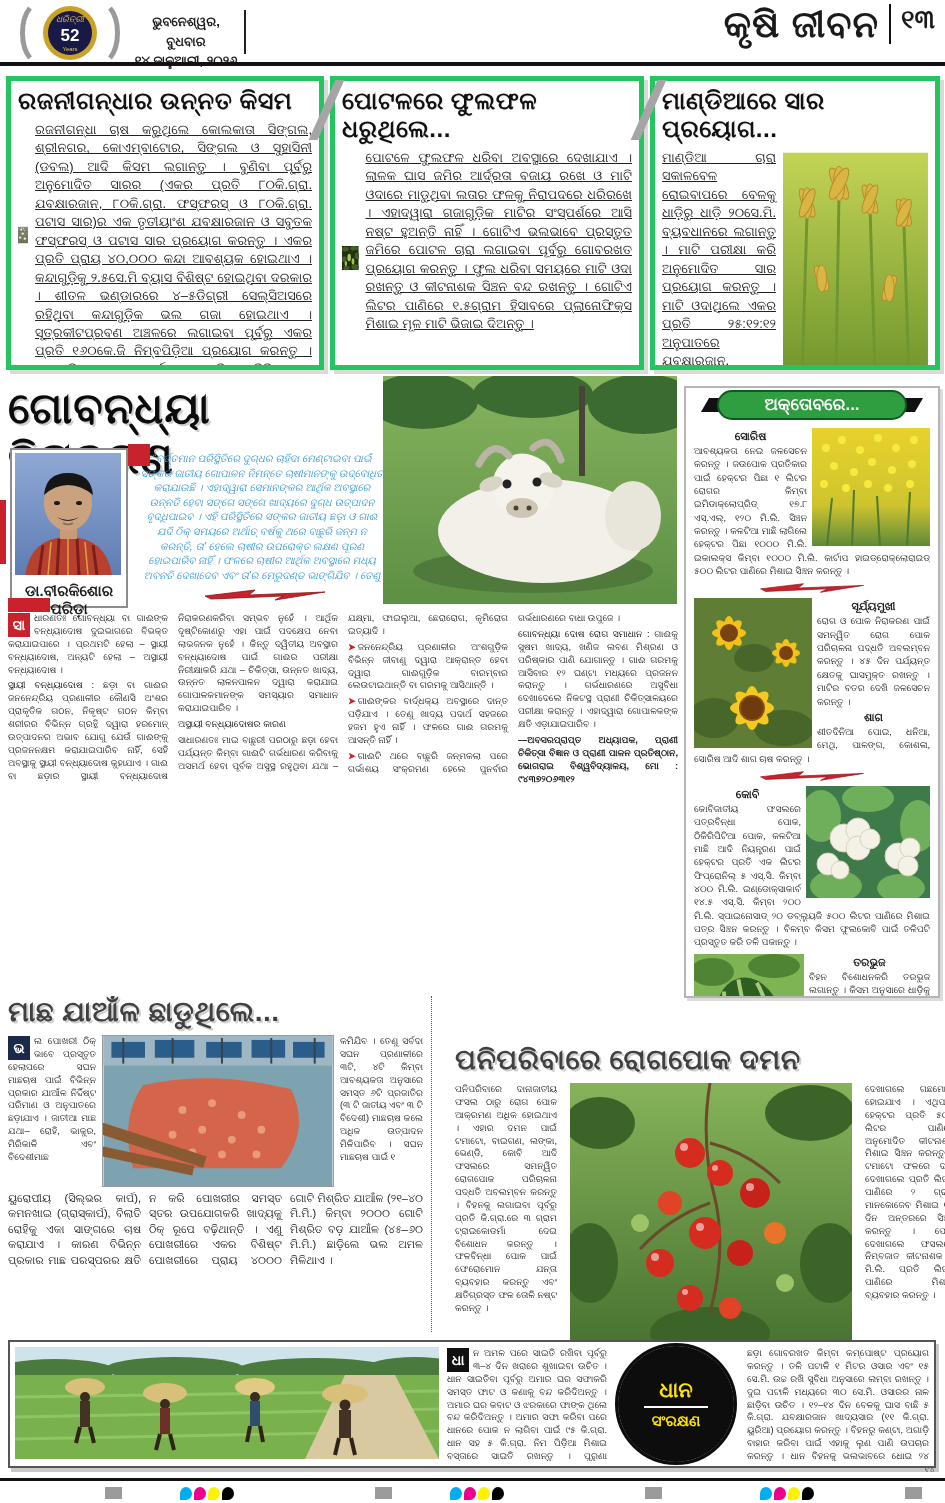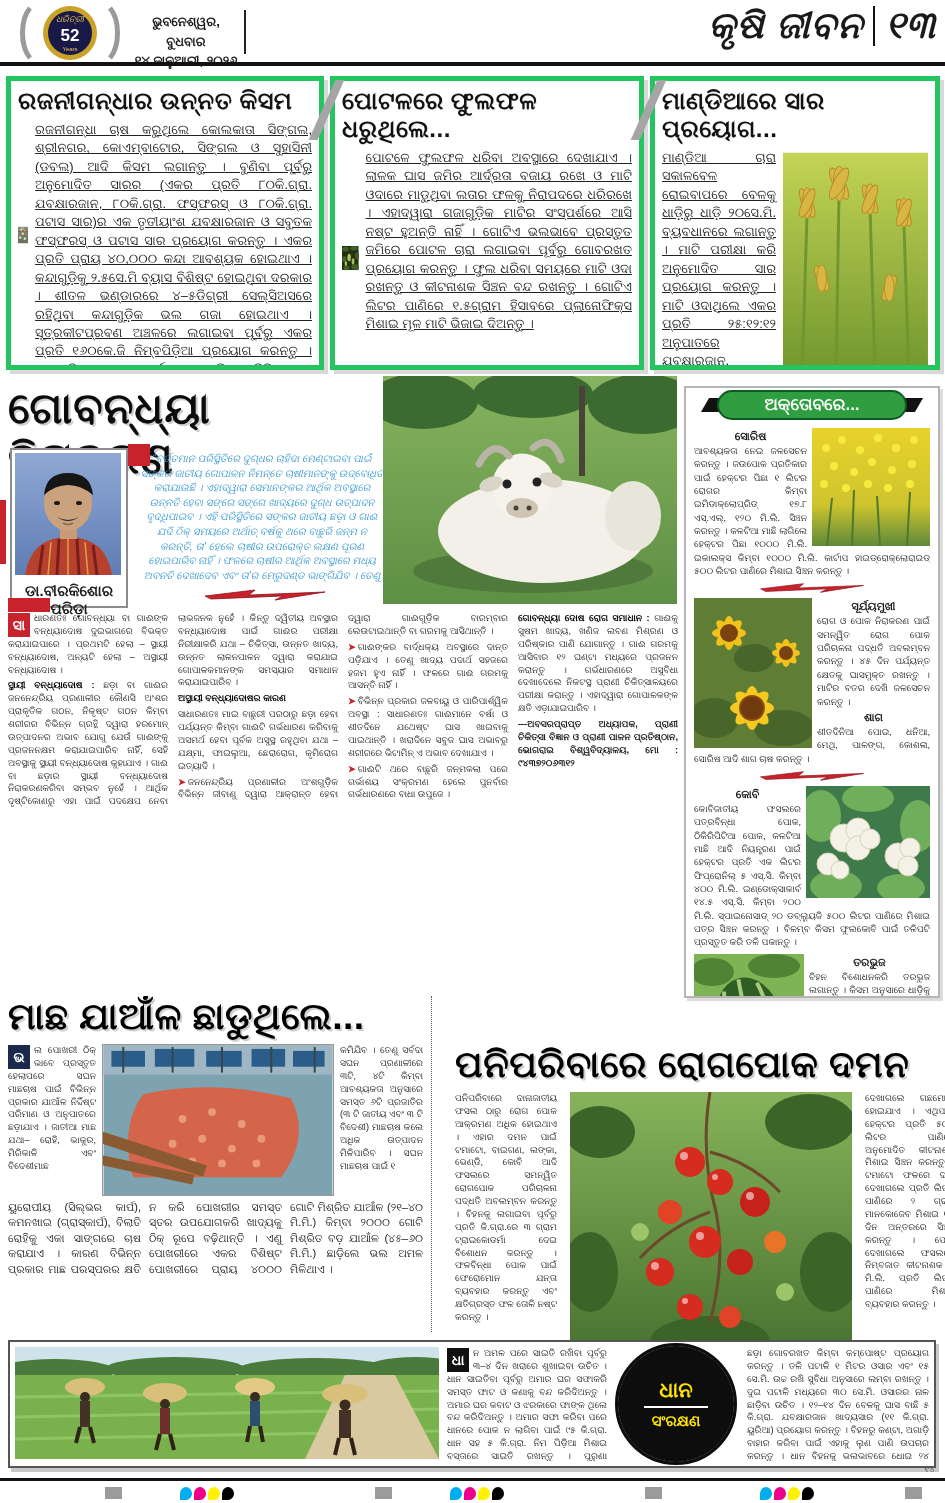--- a/index.html
+++ b/index.html
@@ -4,24 +4,24 @@
 <style>
   * { box-sizing: border-box; margin:0; padding:0; }
   body { background:#e8e8e8; font-family:"Liberation Sans", sans-serif; }
   .page { position:relative; width:945px; height:1503px; background:#fff; margin:0 auto; overflow:hidden; color:#1a1a1a; }
 
   
   .masthead { position:absolute; left:0; top:0; width:945px; height:62px; }
   .logo-wrap { position:absolute; left:16px; top:4px; width:108px; height:58px; }
   .dateline { position:absolute; left:134px; top:12px; width:104px; text-align:center; font-weight:bold; font-size:13px; line-height:1.5; }
   .date-divider { position:absolute; left:244px; top:10px; width:2px; height:44px; background:#222; }
-  .section-title { position:absolute; right:10px; top:4px; display:flex; align-items:center; gap:10px;font-style:italic; }
+  .section-title { position:absolute; right:10px; top:4px; display:flex; gap:10px; }
   .section-title .krushi { font-size:37px; font-weight:bold; letter-spacing:1px; }
   .section-title .bar { width:2px; height:40px; background:#111; }
-  .section-title .pageno { font-size:38px; font-weight:bold; }
+  .section-title .pageno { font-size:26px; font-weight:bold; }
   .mast-rule { position:absolute; left:0; top:62px; width:945px; height:4px; background:#111; }
 
   
   .topbox { position:absolute; top:76px; height:294px; border:5px solid #22c55e; box-shadow:4px 4px 0 #d9d9d9; background:#fff; padding:4px 7px; overflow:hidden; }
   .topbox h2 { font-size:24px; font-weight:bold; color:#111; margin:2px 0 6px 0; letter-spacing:0.5px; text-shadow:1px 1px 0 #eee; }
   .topbox .tb-body { display:flex; gap:7px; }
   .tb-text { font-size:13px; line-height:1.42; text-align:justify; color:#222;text-decoration:underline; }
   .notch { position:absolute; width:9px; background:#a5a5a5; transform:skewX(-24deg); }
 
   
@@ -30,42 +30,42 @@
   .author-box { position:absolute; left:10px; top:448px; width:118px; height:160px; border:2px solid #8c8c8c; background:#fff; padding:3px; }
   .author-caption { text-align:center; font-weight:bold; font-size:15px; margin-top:3px; }
   .red-sq { position:absolute; left:128px; top:444px; width:22px; height:22px; background:#c8232c; }
   .red-bar { position:absolute; left:0px; top:500px; width:6px; height:64px; background:#c8232c; }
   .red-sq2 { position:absolute; left:8px; top:598px; width:42px; height:14px; background:#c8232c; }
   .quote { position:absolute; left:140px; top:452px; width:244px; height:132px; color:#3b9ad1; font-size:10.3px; line-height:1.42; text-align:center; font-style:italic; overflow:hidden; }
   .bolt { display:block; }
   .bolt-quote { position:absolute; left:205px; top:588px; }
   .main-body { position:absolute; left:8px; top:612px; width:670px; height:382px; column-count:4; column-gap:10px; font-size:9.2px; line-height:1.4; text-align:justify; overflow:hidden; }
   .main-body p { margin-bottom:3px; }
-  .main-body .subhead { font-weight:bold; color:#000; }
+  .main-body .subhead { font-weight:normal; color:#000; }
   .dropcap { float:left; width:22px; height:24px; color:#fff; font-weight:bold; font-size:14px; text-align:center; line-height:24px; margin:1px 4px 0 0; }
   .dc-red { background:#c8232c; }
   .dc-navy { background:#1b2a4a; }
   .dc-black { background:#111; }
   .arrow { color:#c8232c; font-weight:bold; margin-right:2px; }
 
   
   .sidebar { position:absolute; left:684px; top:386px; width:256px; height:612px; border:2px solid #b5b5b5; box-shadow:3px 3px 0 #dcdcdc; background:#fff; padding:2px 8px; overflow:hidden; }
   .pill-wrap { position:relative; width:190px; margin:0 auto 8px auto; }
   .pill { position:relative; background:#2f9e41; border:2px solid #0f5a20; border-radius:15px; color:#fff; font-weight:bold; font-size:17px; text-align:center; padding:3px 0; z-index:2; }
   .pill-end { position:absolute; top:8px; width:22px; height:14px; background:#111; transform:skewX(-30deg); z-index:1; }
   .sb-sec { overflow:hidden; margin-bottom:4px; }
   .sb-sec h3 { font-size:11px; font-weight:bold; text-align:center; margin:2px 0; }
   .sb-sec .sb-text { font-size:9.2px; line-height:1.45; text-align:justify; }
   .fig-r { float:right; margin:0 0 3px 5px; }
   .fig-l { float:left; margin:0 5px 3px 0; }
   .bolt-c { margin:4px auto; }
 
   
   .fish-art { position:absolute; left:8px; top:996px; width:424px; height:336px; border-right:1px dotted #555; padding-right:8px; overflow:hidden; }
-  .fish-art h2, .veg-art h2 { font-size:37px; font-weight:bold; color:#000000; letter-spacing:0.5px; text-shadow:2px 2px 0 #cfcfcf; margin-bottom:6px; }
+  .fish-art h2, .veg-art h2 { font-size:28px; font-weight:bold; color:#404040; letter-spacing:0.5px; text-shadow:2px 2px 0 #cfcfcf; margin-bottom:6px; }
   .fish-row { display:flex; gap:6px; }
   .fish-col { font-size:9.2px; line-height:1.4; text-align:justify; }
   .fish-below { margin-top:4px; column-count:3; column-gap:8px; font-size:11px; line-height:1.4; text-align:justify; height:118px; overflow:hidden; }
   .veg-art { position:absolute; left:455px; top:996px; width:500px; height:336px; overflow:hidden;margin-top:48px; }
   .veg-row { display:flex; gap:13px; }
   .veg-col { font-size:9.2px; line-height:1.4; text-align:justify; }
 
   
   .paddy { position:absolute; left:8px; top:1340px; width:928px; height:128px; border:2px solid #555; box-shadow:3px 4px 0 #c9c9c9; background:#fff; padding:5px; }
   .paddy-inner { display:flex; gap:8px; height:100%; }
@@ -329,21 +329,20 @@
     <polygon points="0,8 50,2 44,7 120,4 70,12 78,8 6,11" fill="#c8232c" stroke="#8e1118" stroke-width="0.8"></polygon>
   </svg>
 
   <div class="main-body">
     <p><span class="dropcap dc-red">ସା</span><span>ଧାରଣତଃ ଗୋବନ୍ଧ୍ୟା ବା ଗାଈଙ୍କ ବନ୍ଧ୍ୟାଦୋଷ ଦୁଇଭାଗରେ ବିଭକ୍ତ କରାଯାଇପାରେ । ପ୍ରଥମଟି ହେଲା – ସ୍ଥାୟୀ ବନ୍ଧ୍ୟାଦୋଷ, ଅନ୍ୟଟି ହେଲା – ଅସ୍ଥାୟୀ ବନ୍ଧ୍ୟାଦୋଷ ।</span></p>
     <p><span class="subhead">ସ୍ଥାୟୀ ବନ୍ଧ୍ୟାଦୋଷ : </span><span>ଛଡ଼ା ବା ଗାଈର ଜନନେନ୍ଦ୍ରିୟ ପ୍ରଣାଳୀର କୌଣସି ଅଂଶର ପ୍ରାକୃତିକ ଗଠନ, ନିକୃଷ୍ଟ ଗଠନ କିମ୍ବା ଶରୀରର ବିଭିନ୍ନ ଗ୍ରନ୍ଥି ଦ୍ୱାରା ହରମୋନ୍ ଉତ୍ପାଦନର ଅଭାବ ଯୋଗୁ ଯେଉଁ ଗାଈଙ୍କୁ ପ୍ରଜନନକ୍ଷମ କରାଯାଇପାରିବ ନାହିଁ, ସେହି ଅବସ୍ଥାକୁ ସ୍ଥାୟୀ ବନ୍ଧ୍ୟାଦୋଷ କୁହାଯାଏ । ଗାଈ ବା ଛଡ଼ାର ସ୍ଥାୟୀ ବନ୍ଧ୍ୟାଦୋଷ ନିରାକରଣକରିବା ସମ୍ଭବ ନୁହେଁ । ଆର୍ଥିକ ଦୃଷ୍ଟିକୋଣରୁ ଏହା ପାଇଁ ପଦକ୍ଷେପ ନେବା ଲାଭଜନକ ନୁହେଁ । କିନ୍ତୁ ଦ୍ୱିତୀୟ ଅବସ୍ଥାର ବନ୍ଧ୍ୟାଦୋଷ ପାଇଁ ଗାଈର ପରୀକ୍ଷା ନିରୀକ୍ଷାକରି ଯଥା – ଚିକିତ୍ସା, ଉନ୍ନତ ଖାଦ୍ୟ, ଉନ୍ନତ ଲାଳନପାଳନ ଦ୍ୱାରା କରାଯାଇ ଗୋପାଳକମାନଙ୍କ ସମସ୍ୟାର ସମାଧାନ କରାଯାଇପାରିବ ।</span></p>
     <p><span class="subhead">ଅସ୍ଥାୟୀ ବନ୍ଧ୍ୟାଦୋଷର କାରଣ</span></p>
     <p><span>ସାଧାରଣତଃ ମାଇ ବାଛୁରୀ ପରଠାରୁ ଛଡ଼ା ହେବା ପର୍ଯ୍ୟନ୍ତ କିମ୍ବା ଗାଈଟି ଗର୍ଭଧାରଣ କରିବାକୁ ଅସମର୍ଥ ହେବା ପୂର୍ବକ ଅସୁସ୍ଥ ରହୁଥିବା ଯଥା – ଯକ୍ଷ୍ମା, ଫାଇଲୁଆ, ଛେରାରୋଗ, କୃମିରୋଗ ଇତ୍ୟାଦି ।</span></p>
     <p><span class="arrow">➤</span><span>ଜନନେନ୍ଦ୍ରିୟ ପ୍ରଣାଳୀର ଅଂଶଗୁଡ଼ିକ ବିଭିନ୍ନ ଜୀବାଣୁ ଦ୍ୱାରା ଆକ୍ରାନ୍ତ ହେବା ଦ୍ୱାରା ଗାଈଗୁଡ଼ିକ ବାରମ୍ବାର ଲେଉଟାଇଥାନ୍ତି ବା ଗରମକୁ ଆସିଥାନ୍ତି ।</span></p>
     <p><span class="arrow">➤</span><span>ଗାଈଙ୍କର ବାର୍ଦ୍ଧକ୍ୟ ଅବସ୍ଥାରେ ଦାନ୍ତ ପଡ଼ିଯାଏ । ତେଣୁ ଖାଦ୍ୟ ପଦାର୍ଥ ସହଜରେ ହଜମ ହୁଏ ନାହିଁ । ଫଳରେ ଗାଈ ଗରମକୁ ଆସନ୍ତି ନାହିଁ ।</span></p>
-    <p><span class="arrow">➤</span><span>ବିଭିନ୍ନ ପ୍ରକାର ଜଳବାୟୁ ଓ ପାରିପାର୍ଶ୍ୱିକ ଅବସ୍ଥା : ସାଧାରଣତଃ ଗାଈମାନେ ବର୍ଷା ଓ ଶୀତଦିନେ ଯଥେଷ୍ଟ ଘାସ ଖାଇବାକୁ ପାଇଥାନ୍ତି । ଖରାଦିନେ ସବୁଜ ଘାସ ଅଭାବରୁ ଶରୀରରେ ଭିଟାମିନ୍ ଏ ଅଭାବ ଦେଖାଯାଏ ।</span></p>
     <p><span class="arrow">➤</span><span>ଗାଈଟି ଥରେ ବାଛୁରି ଜନ୍ମକଲା ପରେ ଗର୍ଭାଶୟ ସଂକ୍ରମଣ ହେଲେ ପୁନର୍ବାର ଗର୍ଭଧାରଣରେ ବାଧା ଉପୁଜେ ।</span></p>
     <p><span class="subhead">ଗୋବନ୍ଧ୍ୟା ଦୋଷ ରୋଗ ସମାଧାନ : </span><span>ଗାଈକୁ ସୁଷମ ଖାଦ୍ୟ, ଖଣିଜ ଲବଣ ମିଶ୍ରଣ ଓ ପରିଷ୍କାର ପାଣି ଯୋଗାନ୍ତୁ । ଗାଈ ଗରମକୁ ଆସିବାର ୧୨ ଘଣ୍ଟା ମଧ୍ୟରେ ପ୍ରଜନନ କରାନ୍ତୁ । ଗର୍ଭଧାରଣରେ ଅସୁବିଧା ଦେଖାଦେଲେ ନିକଟସ୍ଥ ପ୍ରାଣୀ ଚିକିତ୍ସାଳୟରେ ପରୀକ୍ଷା କରାନ୍ତୁ । ଏହାଦ୍ୱାରା ଗୋପାଳକଙ୍କ କ୍ଷତି ଏଡ଼ାଯାଇପାରିବ ।</span></p>
     <p style="font-weight:bold;">—ଅବସରପ୍ରାପ୍ତ ଅଧ୍ୟାପକ, ପ୍ରାଣୀ ଚିକିତ୍ସା ବିଜ୍ଞାନ ଓ ପ୍ରାଣୀ ପାଳନ ପ୍ରତିଷ୍ଠାନ, ଭୋଗରାଇ ବିଶ୍ୱବିଦ୍ୟାଳୟ, ମୋ : ୯୪୩୭୨୦୬୩୧୨</p>
   </div>
 
   <div class="sidebar">
     <div class="pill-wrap">
       <div class="pill-end" style="left:-12px;"></div>
       <div class="pill-end" style="right:-12px;"></div>
       <div class="pill">ଅକ୍ତୋବରେ...</div>

